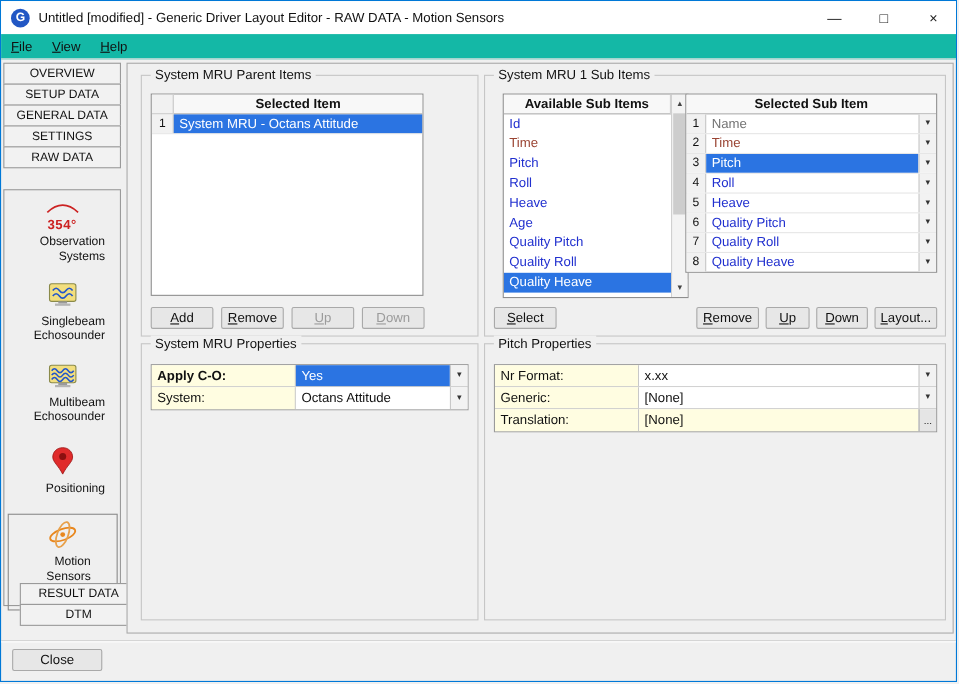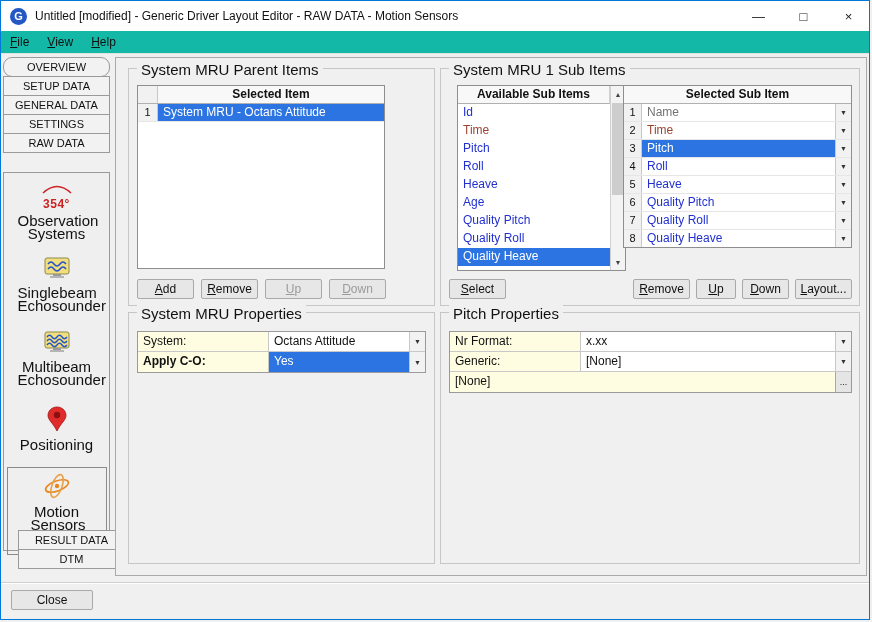--- a/index.html
+++ b/index.html
@@ -26,47 +26,47 @@
   .menubar { position:absolute; left:0; top:30px; width:870px; height:23px; background:#14b8a6; border-bottom:1px solid #e2e2e2; display:flex; align-items:center; }
   .menu-item { padding:3px 9px; font-size:12px; }
 
   
   .side-tab {
     position:relative; width:107px; height:20px; margin-top:-1px;
     border:1px solid #9a9a9a; background:#f2f2f2;
     font-size:11px; text-align:center; line-height:18px;
   }
   .side-tabs-top { position:absolute; left:2px; top:56px; }
-  .side-tabs-top .side-tab:first-child { margin-top:0;border-radius:9px; }
+  .side-tabs-top .side-tab:first-child { margin-top:0; }
   .icon-panel {
     position:absolute; left:2px; top:151px; width:107px; height:379px;
     border:1px solid #9a9a9a; background:#efefef;
     display:flex; flex-direction:column; align-items:center;margin-top:20px;
   }
   .side-item { display:flex; flex-direction:column; align-items:center; width:100%; padding:4px 0; }
-  .caption { font-size:15px; line-height:13px; text-align:center; width:78px; margin-top:3px; }
+  .caption { font-size:11px; line-height:13px; text-align:right; width:78px; margin-top:3px; }
   .caption.narrow { width:52px; }
   .obs-text { color:#cc2222; font-size:12px; font-weight:bold; letter-spacing:0.5px; }
   .motion-cell { width:100px; border:1px solid #8a8a8a; display:flex; flex-direction:column; align-items:center; padding:5px 0 10px 0; position:relative; }
   .scroll-btn {
     position:absolute; right:4px; bottom:5px; width:15px; height:15px;
     border:1px solid #9a9a9a; background:#e7e7e7;
     font-size:7px; color:#333; display:flex; align-items:center; justify-content:center;
   }
   .side-tabs-bottom { position:absolute; left:17px; top:529px; }
   .side-tabs-bottom .side-tab:first-child { margin-top:0; }
 
   
   .footer-line { position:absolute; left:0; top:581px; width:870px; height:2px; border-top:1px solid #cfcfcf; border-bottom:1px solid #ffffff; }
   .footer-close { position:absolute; left:10px; top:589px; width:82px; height:22px; border:1px solid #707070; }
 
   
   .main-panel { position:absolute; left:114px; top:56px; width:752px; height:519px; border:1px solid #aaaaaa; background:#f0f0f0; }
   .group { position:absolute; border:1px solid #c6c6c6; }
-  .group-title { position:absolute; top:-8px; left:8px; background:#f0f0f0; padding:0 4px; font-size:15px; white-space:nowrap; }
+  .group-title { position:absolute; top:-8px; left:8px; background:#f0f0f0; padding:0 4px; font-size:12px; white-space:nowrap; }
   .g-parent { left:12px; top:10px;  width:307px; height:238px; }
   .g-mru    { left:12px; top:254px; width:307px; height:252px; }
   .g-sub    { left:324px; top:10px;  width:420px; height:238px; }
   .g-pitch  { left:324px; top:254px; width:420px; height:252px; }
 
   
   .wbox { background:#ffffff; border:1px solid #8e8e8e; position:absolute; overflow:hidden; }
   .thead { display:flex; height:18px; border-bottom:1px solid #b0b0b0; background:#f8f8f8; }
   .hcell { font-weight:bold; text-align:center; line-height:17px; flex:1; font-size:12px; }
   .hnum { width:20px; flex:none; background:#f1f1f1; border-right:1px solid #c8c8c8; }
@@ -230,29 +230,29 @@
       <button class="btn w57" data-enabled="false"><u>U</u>p</button>
       <button class="btn w57" data-enabled="false"><u>D</u>own</button>
     </div>
   </div>
 
   <div class="group g-mru">
     <div class="group-title">System MRU Properties</div>
 
     <div class="prop-table" style="left:8px; top:18px; width:289px;">
       <div class="prop-row">
+        <div class="prop-label" data-bold="true">Apply C-O:</div>
+        <div class="prop-value" data-selected="true">Yes</div>
+        <div class="prop-ctrl">
+            <span class="arr">▼</span>
+          </div>
+      </div>
+      <div class="prop-row">
         <div class="prop-label" data-bold="false">System:</div>
         <div class="prop-value" data-selected="false">Octans Attitude</div>
-        <div class="prop-ctrl">
-            <span class="arr">▼</span>
-          </div>
-      </div>
-      <div class="prop-row">
-        <div class="prop-label" data-bold="true">Apply C-O:</div>
-        <div class="prop-value" data-selected="true">Yes</div>
         <div class="prop-ctrl">
             <span class="arr">▼</span>
           </div>
       </div>
     </div>
   </div>
 
   <div class="group g-sub">
     <div class="group-title">System MRU 1 Sub Items</div>
 
@@ -364,20 +364,21 @@
           </div>
       </div>
       <div class="prop-row">
         <div class="prop-label">Generic:</div>
         <div class="prop-value">[None]</div>
         <div class="prop-ctrl">
             <span class="arr">▼</span>
           </div>
       </div>
       <div class="prop-row">
+        <div class="prop-label">Translation:</div>
         <div class="prop-value cream">[None]</div>
         <div class="ellipsis-btn">...</div>
       </div>
     </div>
   </div>
 </div>
 
 <div class="footer-line"></div>
 <button class="btn footer-close">Close</button>
 

